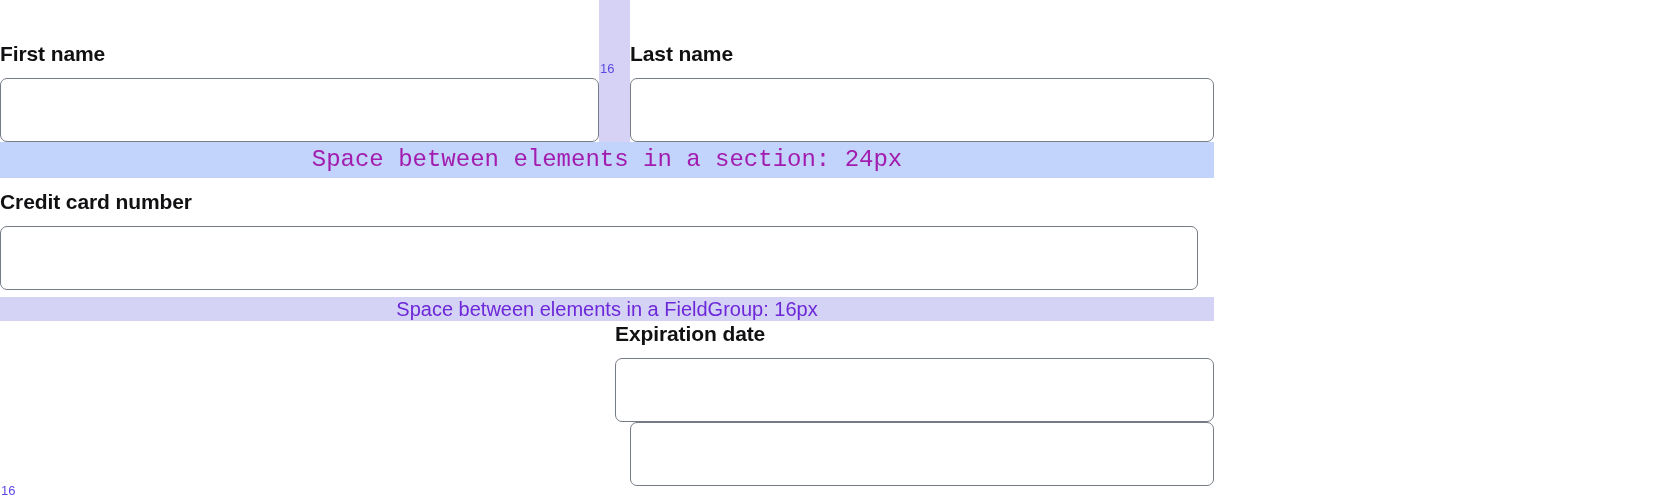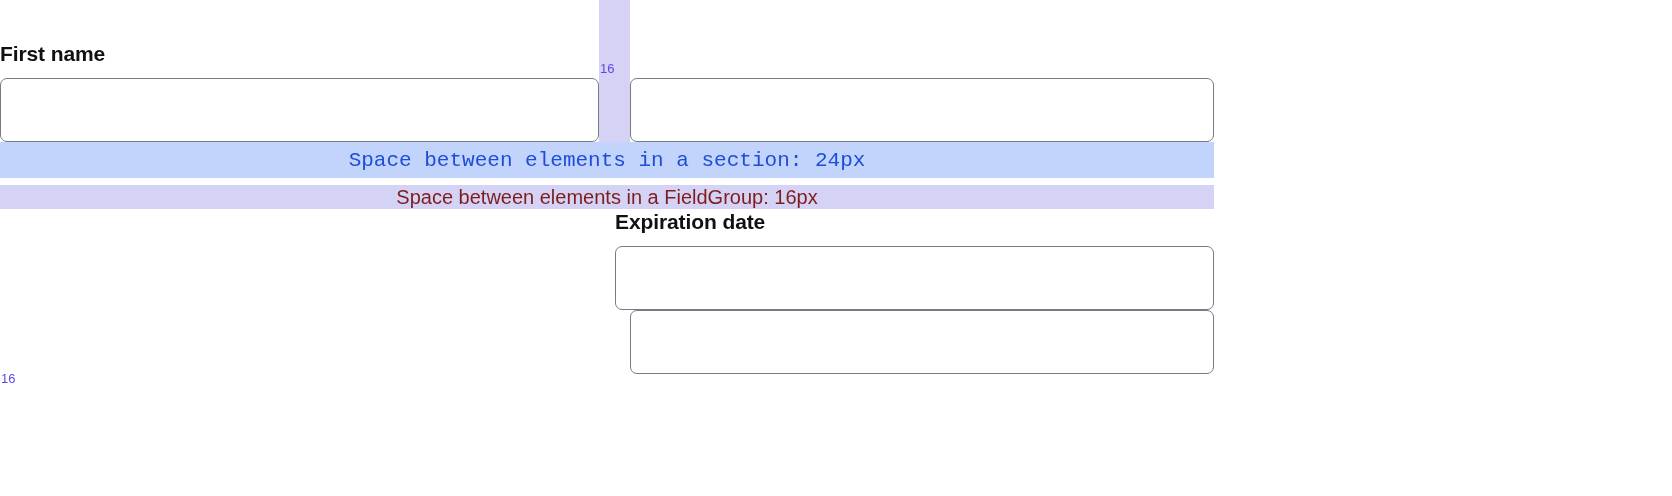--- a/index.html
+++ b/index.html
@@ -108,32 +108,32 @@
     line-height: 1;
     white-space: nowrap;
   }
 
   .band-section {
     height: 36px;
     background: #c2d3fc;
   }
   .band-section .band-text {
     font-family: "Liberation Mono", monospace;
-    font-size: 21px;
-    color: #1d4ed8;
+    font-size: 24px;
+    color: #a21caf;
   }
 
   .band-fieldgroup {
     height: 24px;
     background: #d4d2f5;
   }
   .band-fieldgroup .band-text {
     font-family: "Liberation Sans", sans-serif;
     font-size: 20px;
-    color: #7f1d1d;
+    color: #6d28d9;
   }
 
   
   .field-full {
     width: 1214px;
     display: flex;
     flex-direction: column;
   }
   .field-full .field-label { margin-bottom: 11px; }
   .field-full .input-wrap  { width: 1198px; }
@@ -153,28 +153,35 @@
       <div class="field-col col-left">
         <div class="field-label">First name</div>
         <input class="input-box" type="text" value="" style="">
       </div>
 
       <div class="gap-marker">
         <span class="gap-value">16</span>
       </div>
 
       <div class="field-col col-right">
+        <div class="field-label">Last name</div>
         <input class="input-box" type="text" value="" style="">
       </div>
     </div>
 
     <div class="space-band band-section">
       <span class="band-text">Space between elements in a section: 24px</span>
     </div>
 
+    <div class="field-full">
+      <div class="field-label" style="margin-top:11px;">Credit card number</div>
+      <div class="input-wrap">
+        <input class="input-box" type="text" value="" style="">
+      </div>
+    </div>
 
     <div class="spacer-7"></div>
 
     <div class="space-band band-fieldgroup">
       <span class="band-text">Space between elements in a FieldGroup: 16px</span>
     </div>
 
     <div class="field-row row-bottom">
       <div class="field-col col-left">
         <div class="field-label">Expiration date</div>

